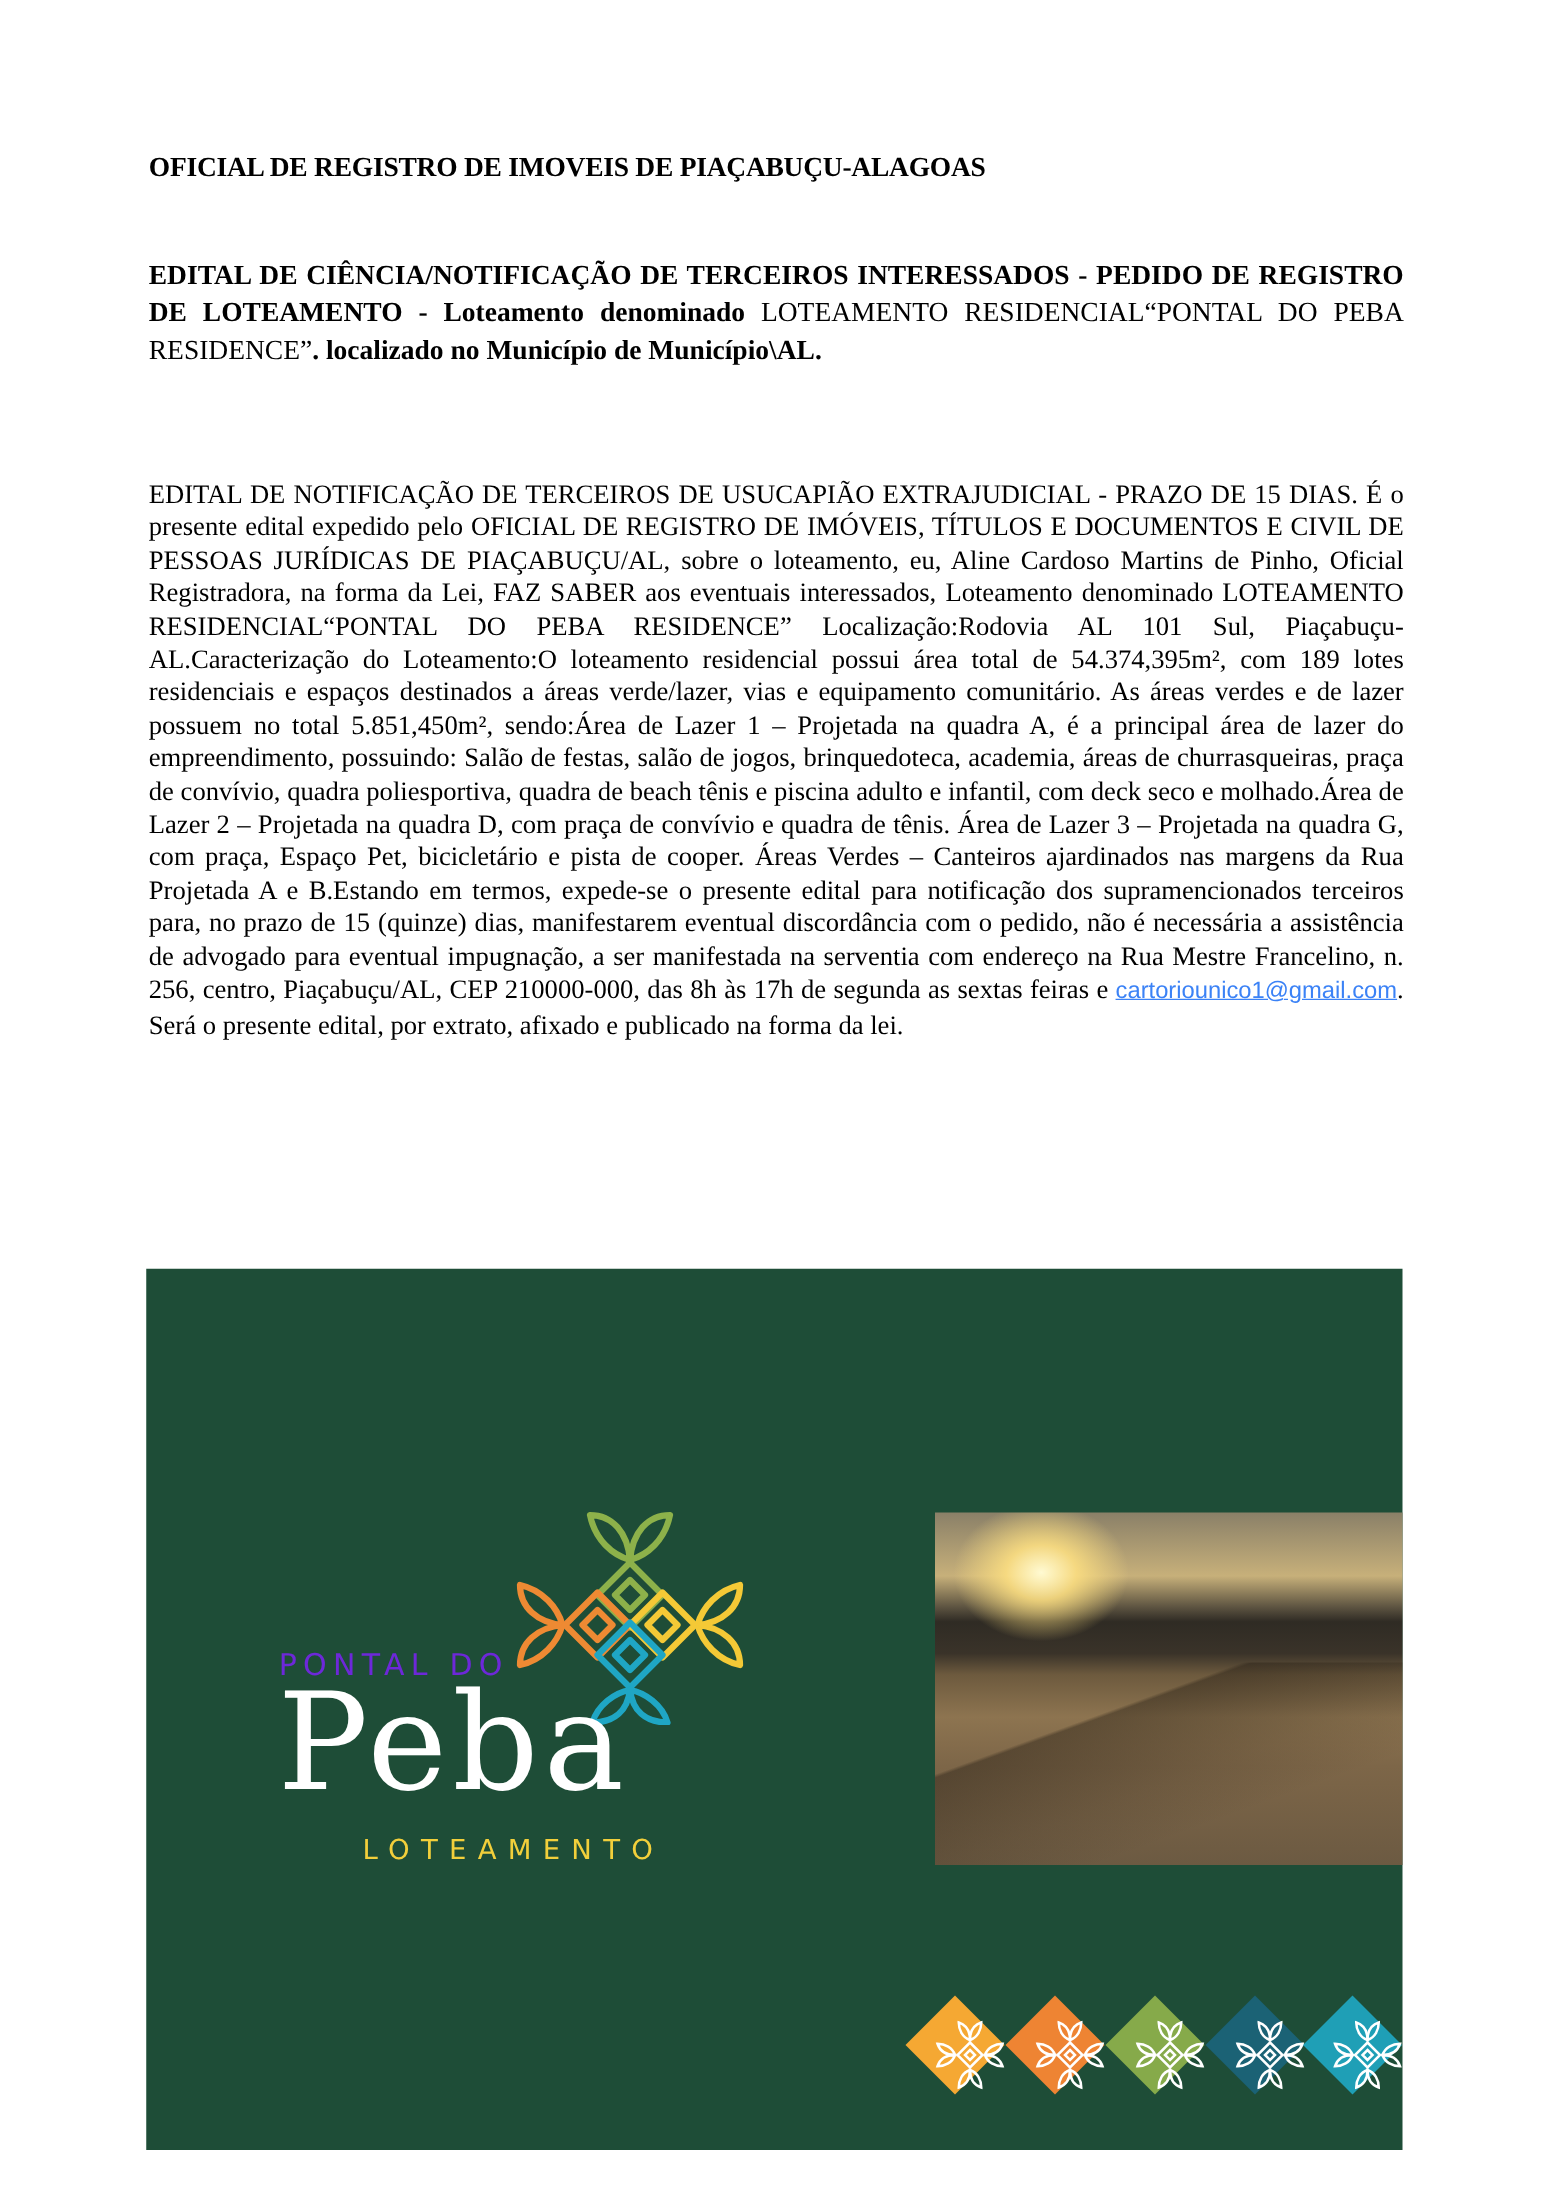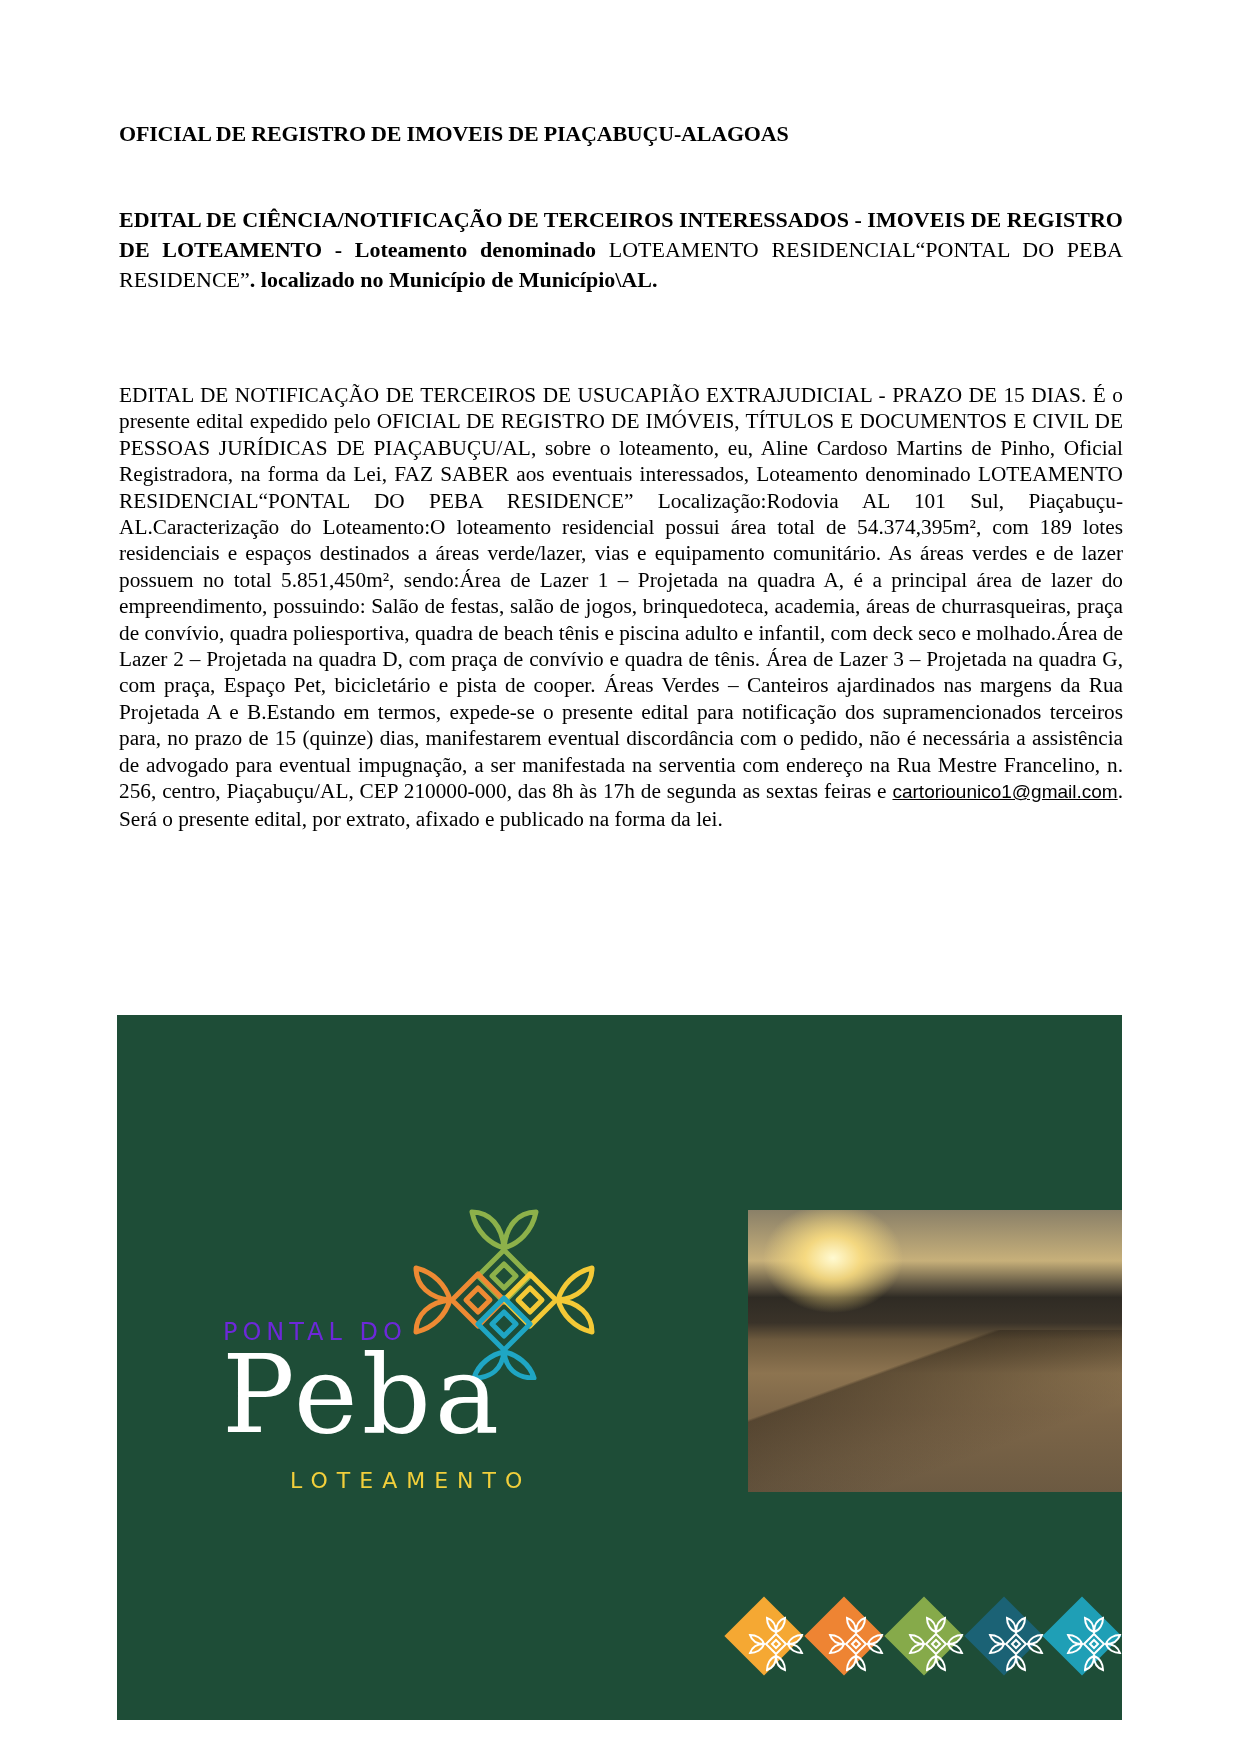--- a/index.html
+++ b/index.html
@@ -19,21 +19,21 @@
       text-align-last: left;
     }
     .edital-heading .b { font-weight: bold; }
     .body-text {
       position: absolute; left: 119px; top: 382px; width: 1004px;
       font-size: 21.3px; line-height: 26.4px; text-align: justify;
       hyphens: manual;
     }
     .body-text .email {
       font-family: "Liberation Sans", "DejaVu Sans", sans-serif;
-      color: #000000; text-decoration: underline; font-size: 19px;
+      color: #3b82f6; text-decoration: underline; font-size: 19px;
     }
     .banner {
       position: absolute; left: 117px; top: 1015px; width: 1005px; height: 705px;
       background: #1e4d37; overflow: hidden;
     }
     .logo-mark { position: absolute; left: 412px; top: 1200px; width: 184px; height: 180px; }
     .logo-top {
       position: absolute; left: 223px; top: 1318px;
       font-family: "DejaVu Sans", sans-serif; font-size: 24px; letter-spacing: 5px;
       color: #6d28d9; font-weight: normal;
@@ -63,21 +63,21 @@
     .diamond {
       position: absolute; top: 8px; width: 56px; height: 56px;
       transform: rotate(45deg);
     }
   </style>
 </head>
 <body>
 
 <div class="page-title">OFICIAL DE REGISTRO DE IMOVEIS DE PIAÇABUÇU-ALAGOAS</div>
 
-<div class="edital-heading"><span class="b">EDITAL DE CIÊNCIA/NOTIFICAÇÃO DE TERCEIROS INTERESSADOS - IMOVEIS DE REGISTRO DE LOTEAMENTO - Loteamento denominado</span><span> LOTEAMENTO RESIDENCIAL“PONTAL DO PEBA RESIDENCE”</span><span class="b">. localizado no Município de Município\AL.</span></div>
+<div class="edital-heading"><span class="b">EDITAL DE CIÊNCIA/NOTIFICAÇÃO DE TERCEIROS INTERESSADOS - PEDIDO DE REGISTRO DE LOTEAMENTO - Loteamento denominado</span><span> LOTEAMENTO RESIDENCIAL“PONTAL DO PEBA RESIDENCE”</span><span class="b">. localizado no Município de Município\AL.</span></div>
 
 <div class="body-text"><span>EDITAL DE NOTIFICAÇÃO DE TERCEIROS DE USUCAPIÃO EXTRAJUDICIAL - PRAZO DE 15 DIAS. É o presente edital expedido pelo OFICIAL DE REGISTRO DE IMÓVEIS, TÍTULOS E DOCUMENTOS E CIVIL DE PESSOAS JURÍDICAS DE PIAÇABUÇU/AL, sobre o loteamento,  eu, Aline Cardoso Martins de Pinho, Oficial Registradora, na forma da Lei, FAZ SABER aos eventuais interessados, Loteamento denominado LOTEAMENTO RESIDENCIAL“PONTAL DO PEBA RESIDENCE” Localização:Rodovia AL 101 Sul, Piaçabuçu-AL.Caracterização do Loteamento:O loteamento residencial possui área total de 54.374,395m², com 189 lotes residenciais e espaços destinados a áreas verde/lazer, vias e equipamento comunitário. As áreas verdes e de lazer possuem no total 5.851,450m², sendo:Área de Lazer 1 – Projetada na quadra A, é a principal área de lazer do empreendimento, possuindo: Salão de festas, salão de jogos, brinquedoteca, academia, áreas de churrasqueiras, praça de convívio, quadra poliesportiva, quadra de beach tênis e piscina adulto e infantil, com deck seco e molhado.Área de Lazer 2 – Projetada na quadra D, com praça de convívio e quadra de tênis. Área de Lazer 3 – Projetada na quadra G, com praça, Espaço Pet, bicicletário e pista de cooper. Áreas Verdes – Canteiros ajardinados nas margens da Rua Projetada A e B.Estando em termos, expede-se o presente edital para notificação dos supramencionados terceiros para, no prazo de 15 (quinze) dias, manifestarem eventual discordância com o pedido, não é necessária a assistência de advogado para eventual impugnação, a ser manifestada na serventia com endereço na Rua Mestre Francelino, n. 256, centro, Piaçabuçu/AL, CEP 210000-000, das 8h às 17h de segunda as sextas feiras e </span><a class="email">cartoriounico1@gmail.com</a><span>. Será o presente edital, por extrato, afixado e publicado na forma da lei.</span></div>
 
 <div class="banner"></div>
 
 <svg class="logo-mark" viewBox="0 0 184 180" fill="none" stroke-width="5" stroke-linejoin="round">
 
   <g stroke="#8db14a">
     <path d="M92 48 C78 44 64 32 60 12 C78 12 90 26 92 48 Z"></path>
     <path d="M92 48 C106 44 120 32 124 12 C106 12 94 26 92 48 Z"></path>

